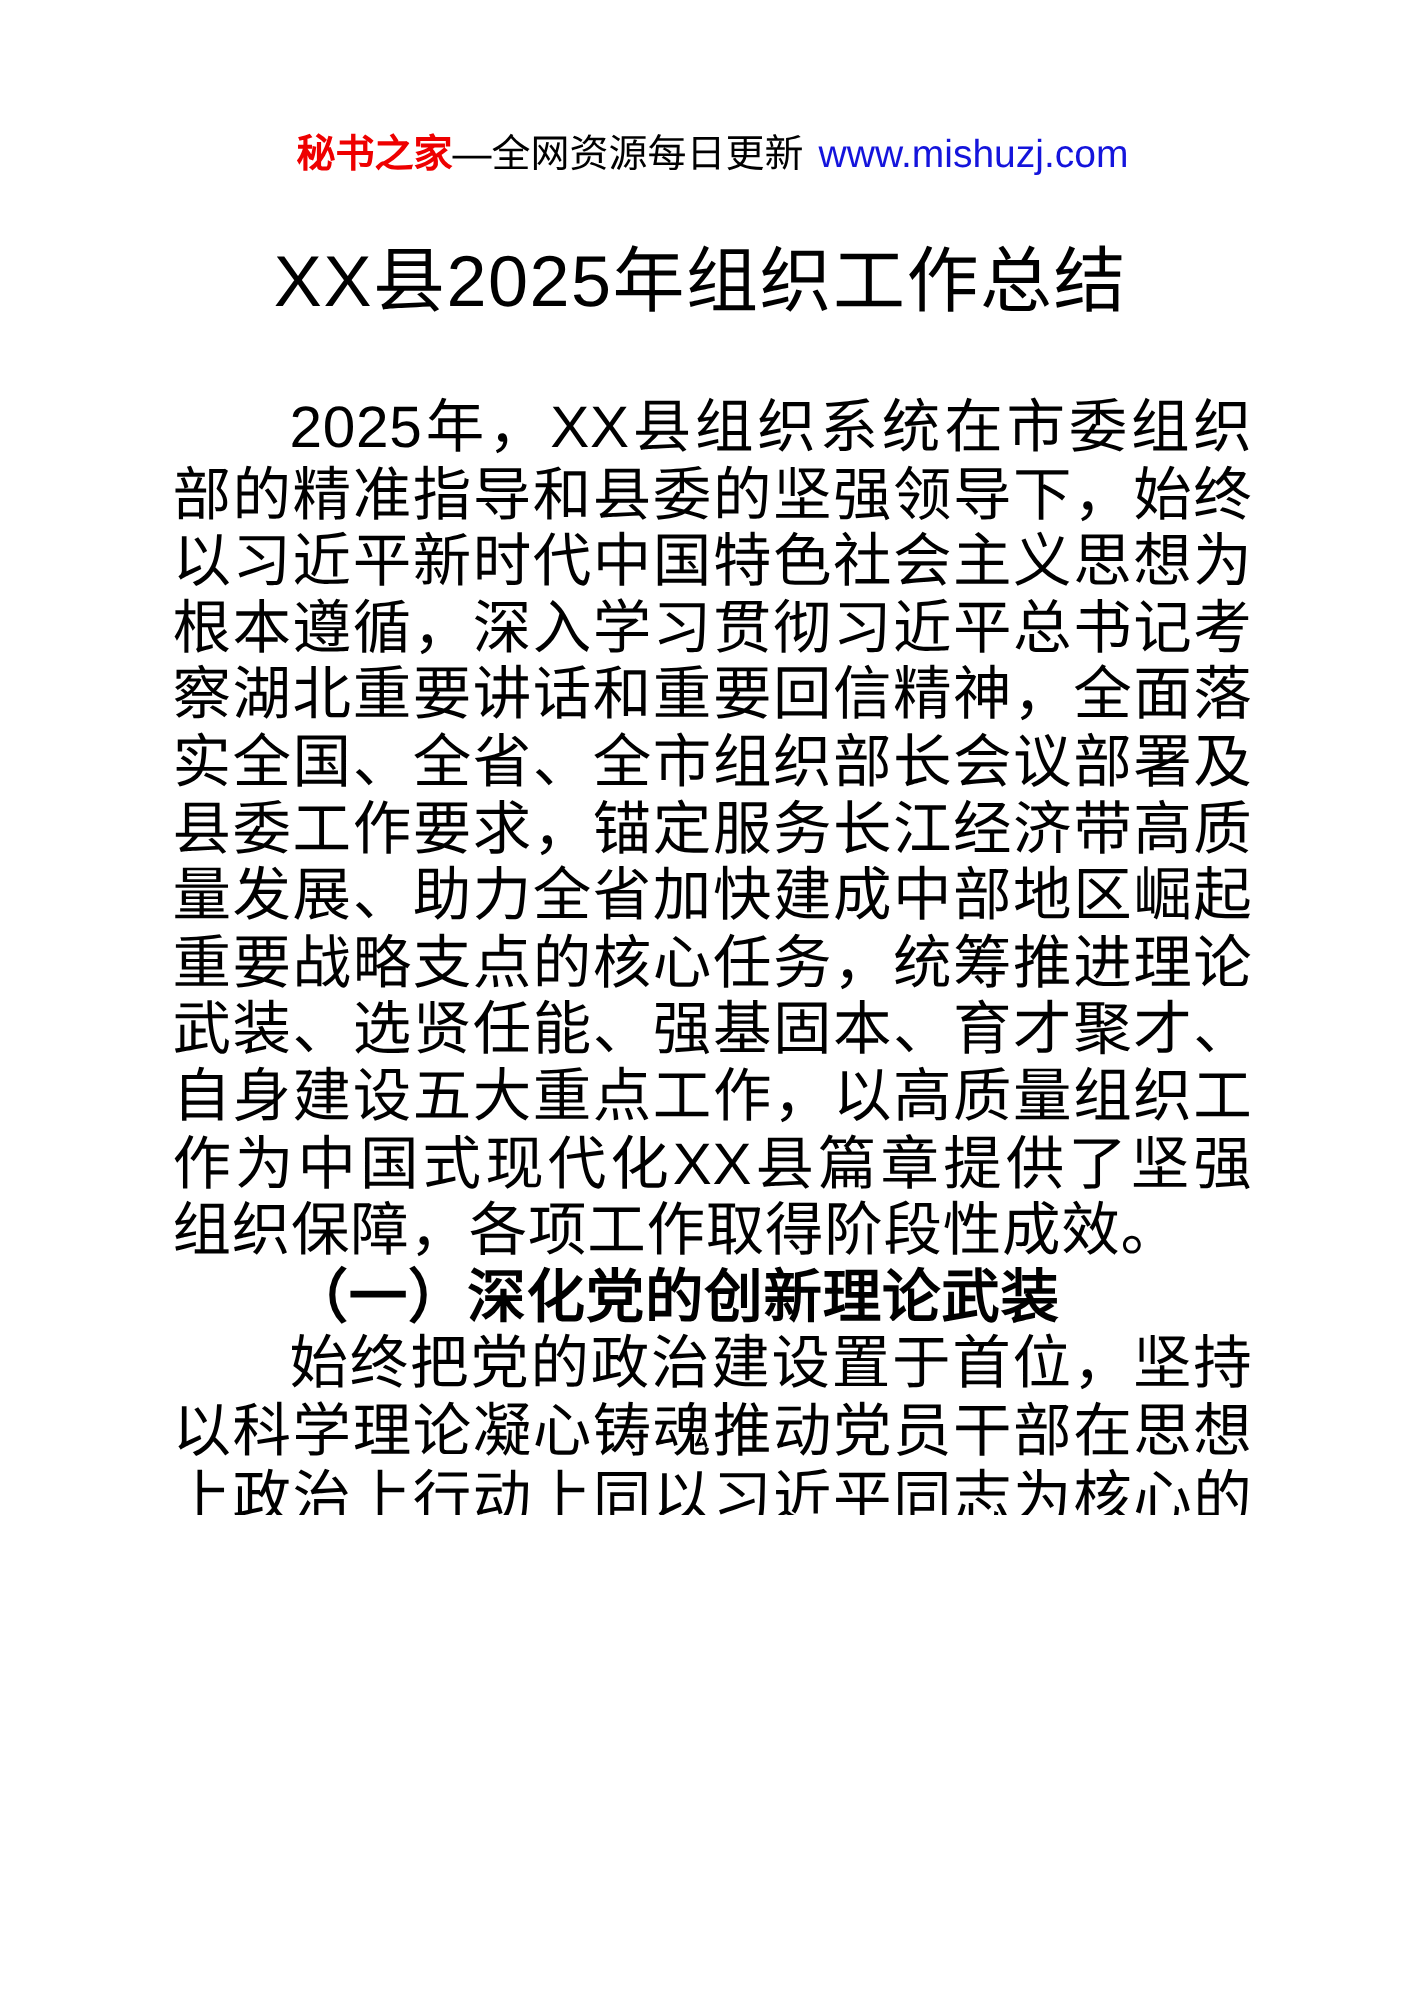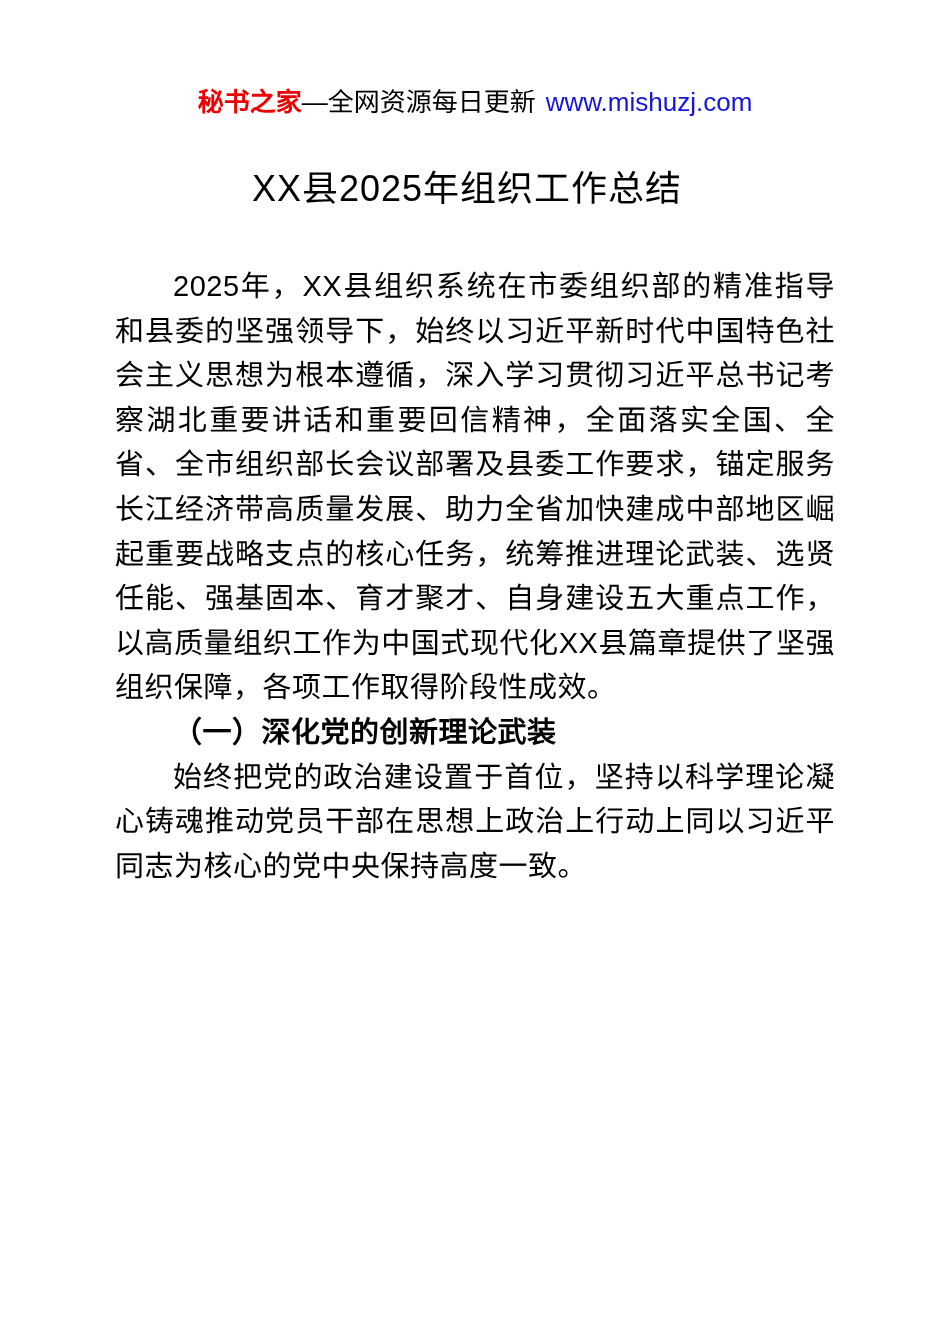--- a/index.html
+++ b/index.html
@@ -37,30 +37,30 @@
     color: #1414dc;
     font-weight: normal;
     margin-left: 10px;
     text-decoration: none;
     cursor: pointer;
   }
   
   .doc-title {
     margin: 48px 16px 0 0;
     text-align: center;
-    font-size: 36px;
+    font-size: 48px;
     line-height: 46px;
     font-weight: normal;
     letter-spacing: 1px;
   }
   
   .doc-body {
     width: 720px;
     margin: 52px auto 0 auto;
-    font-size: 29px;
+    font-size: 39px;
     line-height: 44.6px;
     text-align: justify;
     letter-spacing: 0.5px;
   }
   .doc-body .block {
     margin: 0;
     text-indent: 2em;
   }
   .doc-body .heading-1 {
     font-weight: normal;

